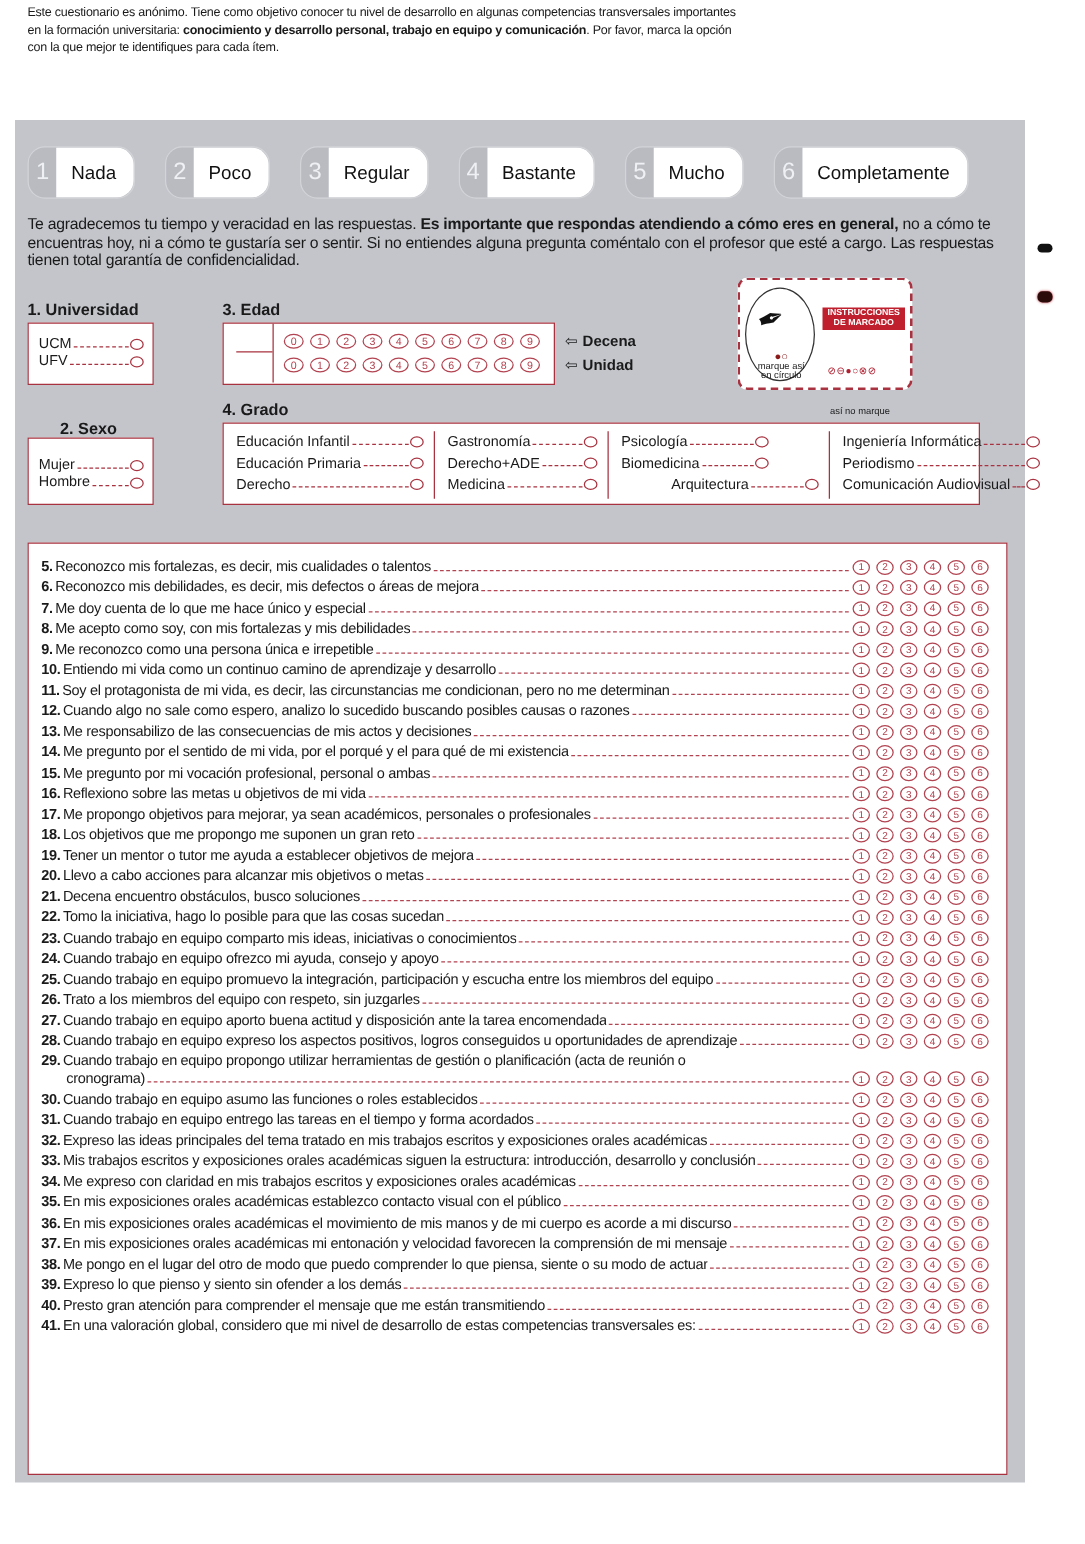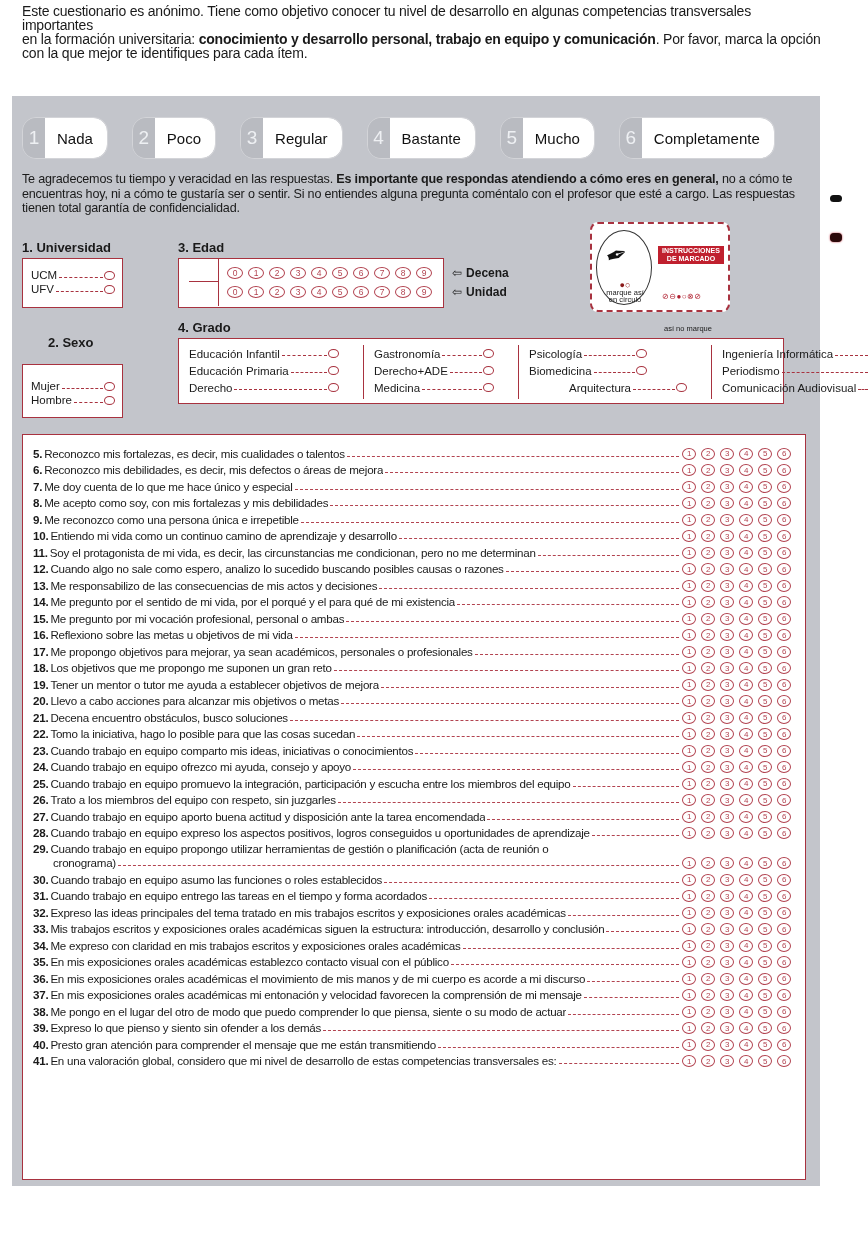--- a/index.html
+++ b/index.html
@@ -1,19 +1,19 @@
 <!DOCTYPE html>
 <html><head>
 <meta charset="utf-8">
 <style>
   * { box-sizing: border-box; margin: 0; padding: 0; }
   html, body { width: 868px; height: 1235px; background: #ffffff; overflow: hidden; }
   body { font-family: "Liberation Sans", sans-serif; color: #1a1a1a; position: relative; }
 
-  .intro { position: absolute; left: 22px; top: 4px; width: 800px; font-size: 14px; line-height: 14px; letter-spacing: -0.2px; }
+  .intro { position: absolute; left: 22px; top: 4px; width: 800px; font-size: 10px; line-height: 14px; letter-spacing: -0.2px; }
   .intro b { font-weight: bold; }
 
   .gray { position: absolute; left: 12px; top: 96px; width: 808px; height: 1090px; background: #c3c5cb; }
   .side-white { position: absolute; left: 820px; top: 96px; width: 48px; height: 180px; background: #ffffff; }
   .mark-black { position: absolute; left: 830px; top: 195px; width: 12px; height: 7px; border-radius: 4px; background: #111; }
   .mark-red { position: absolute; left: 830px; top: 233px; width: 12px; height: 9px; border-radius: 4px; background: #2b0a0a; box-shadow: 0 0 2px #b02030; }
 
   .scale { position: absolute; left: 22px; top: 117px; display: flex; gap: 0; }
   .pill { display: flex; align-items: stretch; height: 42px; border-radius: 14px; overflow: hidden; margin-right: 24px; border: 1px solid #d3d4d8; }
   .pill .num { width: 22px; background: #b9bbc1; color: #eef0f3; font-size: 19px; display: flex; align-items: center; justify-content: center; }
@@ -39,24 +39,24 @@
   .instr { position: absolute; left: 590px; top: 222px; width: 140px; height: 90px; border: 2px dashed #a8323f; border-radius: 8px; background: #fff; }
   .instr .circle { position: absolute; left: 4px; top: 6px; width: 56px; height: 75px; border: 1.2px solid #333; border-radius: 50%; }
   .instr .pen { position: absolute; left: 14px; top: 16px; font-size: 26px; color: #111; transform: rotate(-20deg); }
   .instr .ok { position: absolute; left: 10px; top: 58px; font-size: 7.5px; line-height: 7px; text-align: center; width: 46px; }
   .instr .ok .dotsm { color: #8a1a1a; font-size: 9px; }
   .instr .title { position: absolute; left: 66px; top: 22px; background: #c0202e; color: #fff; font-size: 7px; font-weight: bold; line-height: 8px; padding: 1px 4px; text-align: center; }
   .instr .nomark { position: absolute; left: 72px; top: 56px; font-size: 7.5px; margin-top: 44px; }
   .instr .badmarks { position: absolute; left: 70px; top: 68px; font-size: 8px; color: #b02030; letter-spacing: 0.5px; }
 
   .sexo-title { left: 48px; top: 335px; }
-  .sexo { left: 22px; top: 364px; width: 101px; height: 54px; padding: 10px 8px 4px; }
+  .sexo { left: 22px; top: 350px; width: 101px; height: 54px; padding: 10px 8px 4px; }
   .grado-title { left: 178px; top: 320px; }
   .grado { left: 178px; top: 338px; width: 606px; height: 66px; display: flex; padding: 6px 0 4px; }
-  .gcol { padding: 0 24px 0 10px; border-right: 1px solid #a8323f; }
+  .gcol { padding: 0 8px 0 10px; border-right: 1px solid #a8323f; }
   .gcol:last-child { border-right: none; }
   .gcol .opt-row { height: 17px; }
 
   .items { position: absolute; left: 22px; top: 434px; width: 784px; height: 746px; background: #fff; border: 1.5px solid #a8323f; padding: 8px 8px 0 10px; }
   .item { display: flex; align-items: flex-end; height: 16.5px; font-size: 11.6px; letter-spacing: -0.25px; white-space: nowrap; }
   .item .qn { font-weight: bold; margin-right: 2px; }
   .item .txt { overflow: hidden; }
   .item .lead { flex: 1; border-bottom: 1px dashed #b24350; margin: 0 3px 3px 2px; min-width: 8px; }
   .item .resp { display: flex; gap: 5px; margin-right: 6px; }
   .item .resp span { width: 14px; height: 12px; border: 1.2px solid #b24350; border-radius: 50%; font-size: 8px; color: #b24350; display: flex; align-items: center; justify-content: center; }

